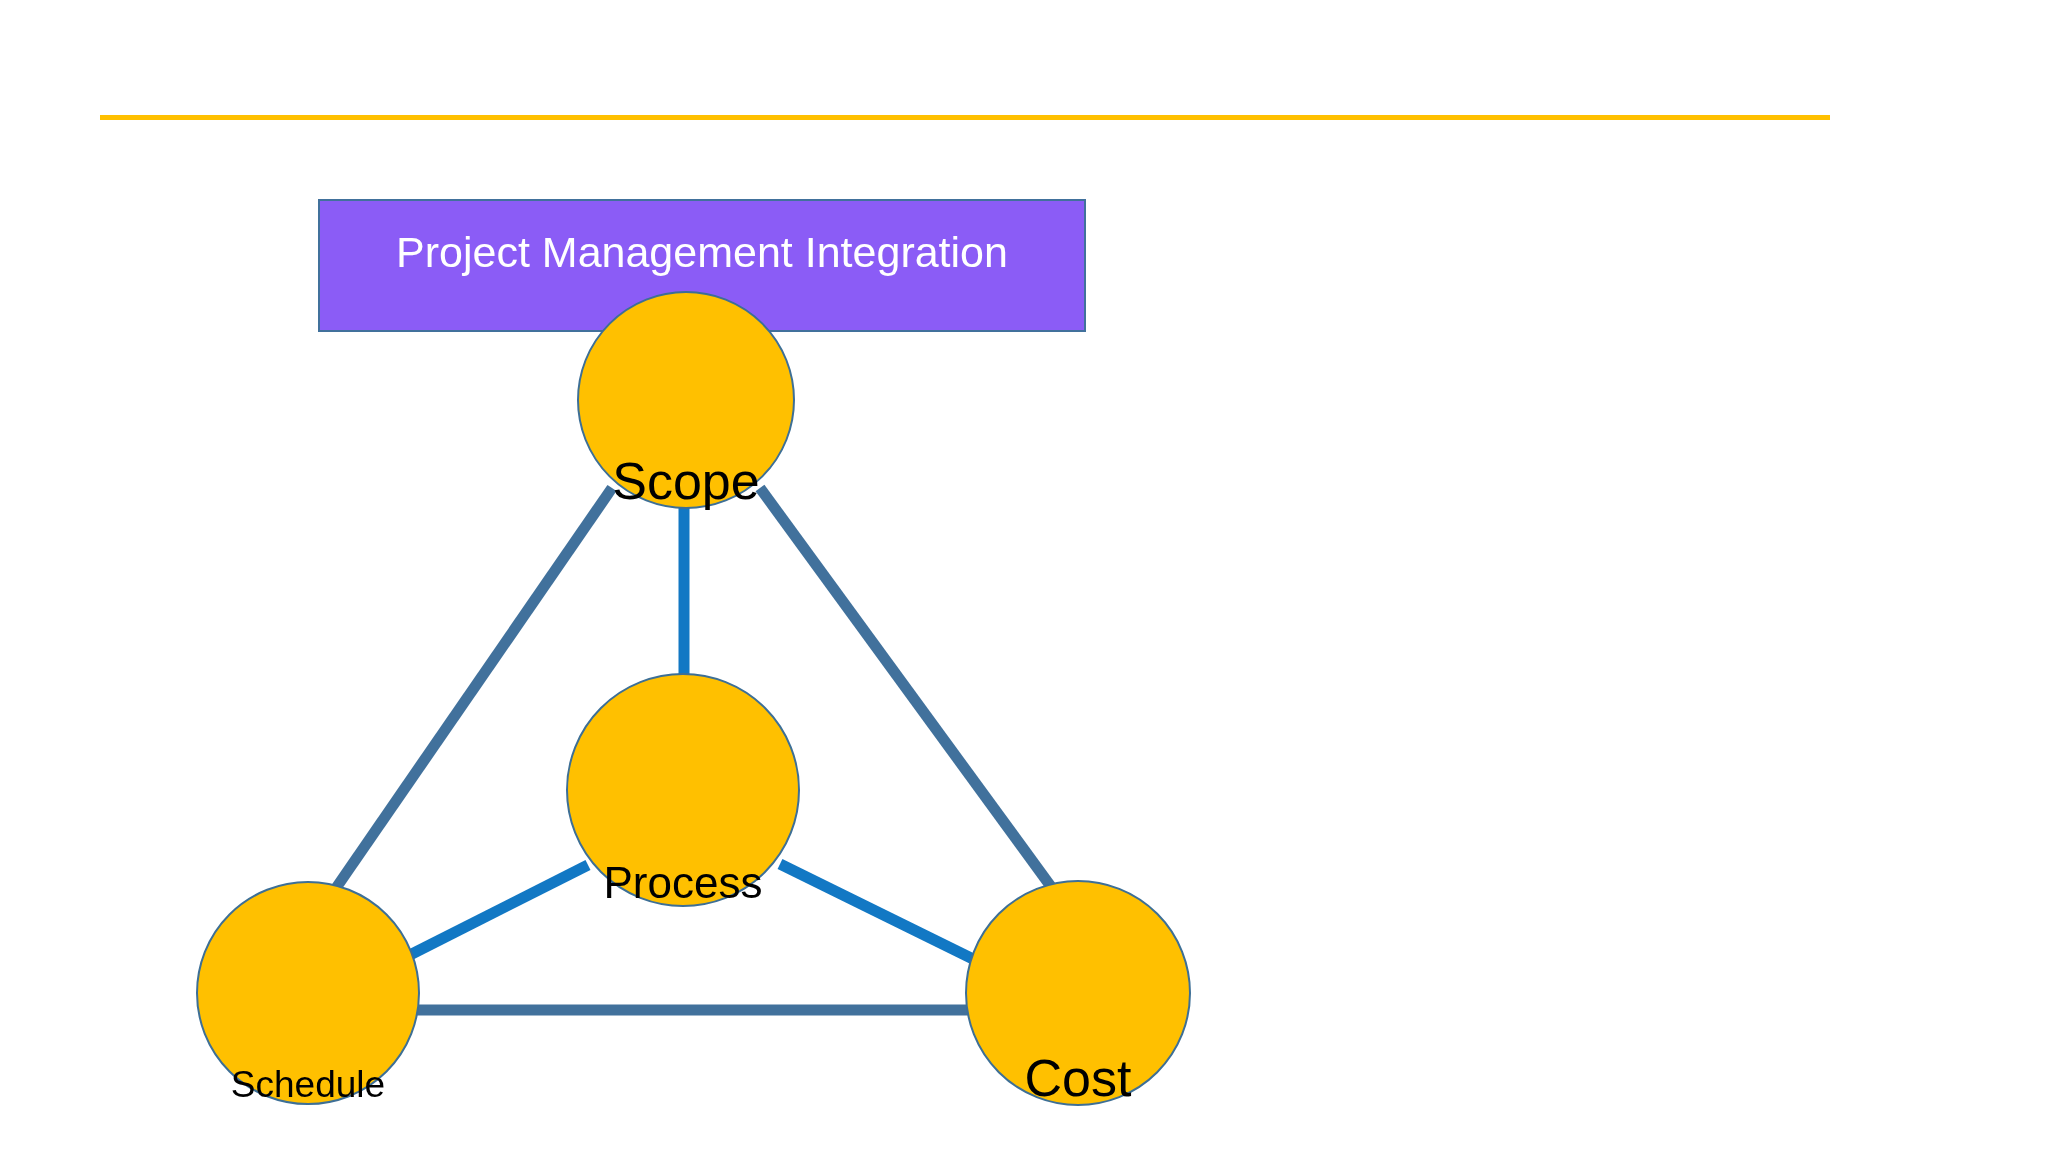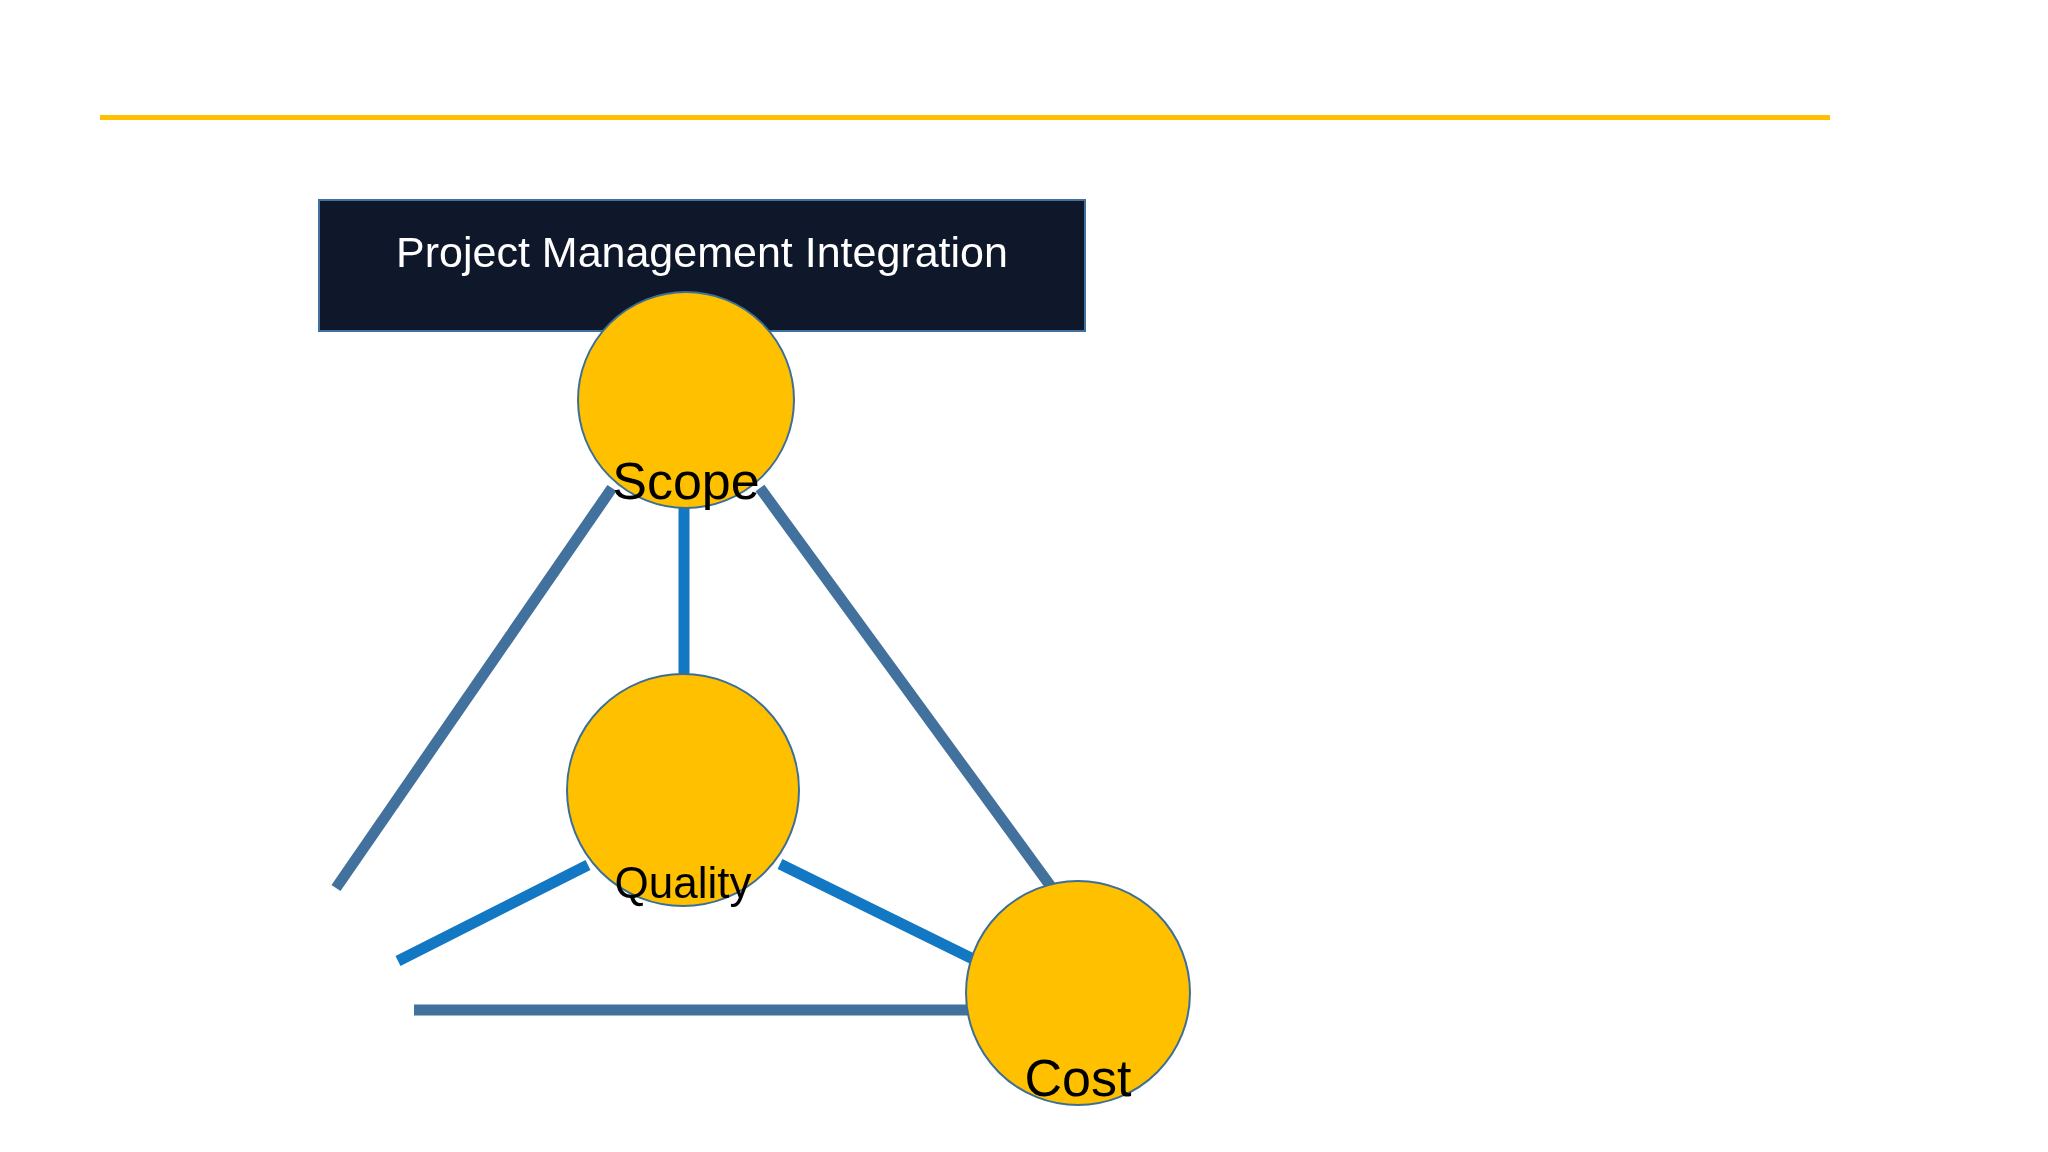--- a/index.html
+++ b/index.html
@@ -61,21 +61,21 @@
     overflow: visible;
   }
 
   
   .banner {
     position: absolute;
     left: 318px;
     top: 199px;
     width: 768px;
     height: 133px;
-    background: #0f172a;
+    background: #8b5cf6;
     border: 2px solid #41719C;
     box-sizing: border-box;
     z-index: 2;
   }
   .banner-label {
     position: absolute;
     left: 0;
     right: 0;
     top: 28px;
     text-align: center;
@@ -143,21 +143,24 @@
 
   <div class="banner">
     <div class="banner-label">Project Management Integration</div>
   </div>
 
   <div class="node" id="node-scope">
     <span class="node-label">Scope</span>
   </div>
 
   <div class="node" id="node-quality">
-    <span class="node-label">Quality</span>
+    <span class="node-label">Process</span>
   </div>
 
+  <div class="node" id="node-schedule">
+    <span class="node-label">Schedule</span>
+  </div>
 
   <div class="node" id="node-cost">
     <span class="node-label">Cost</span>
   </div>
 
 </div>
 
 </body></html>

